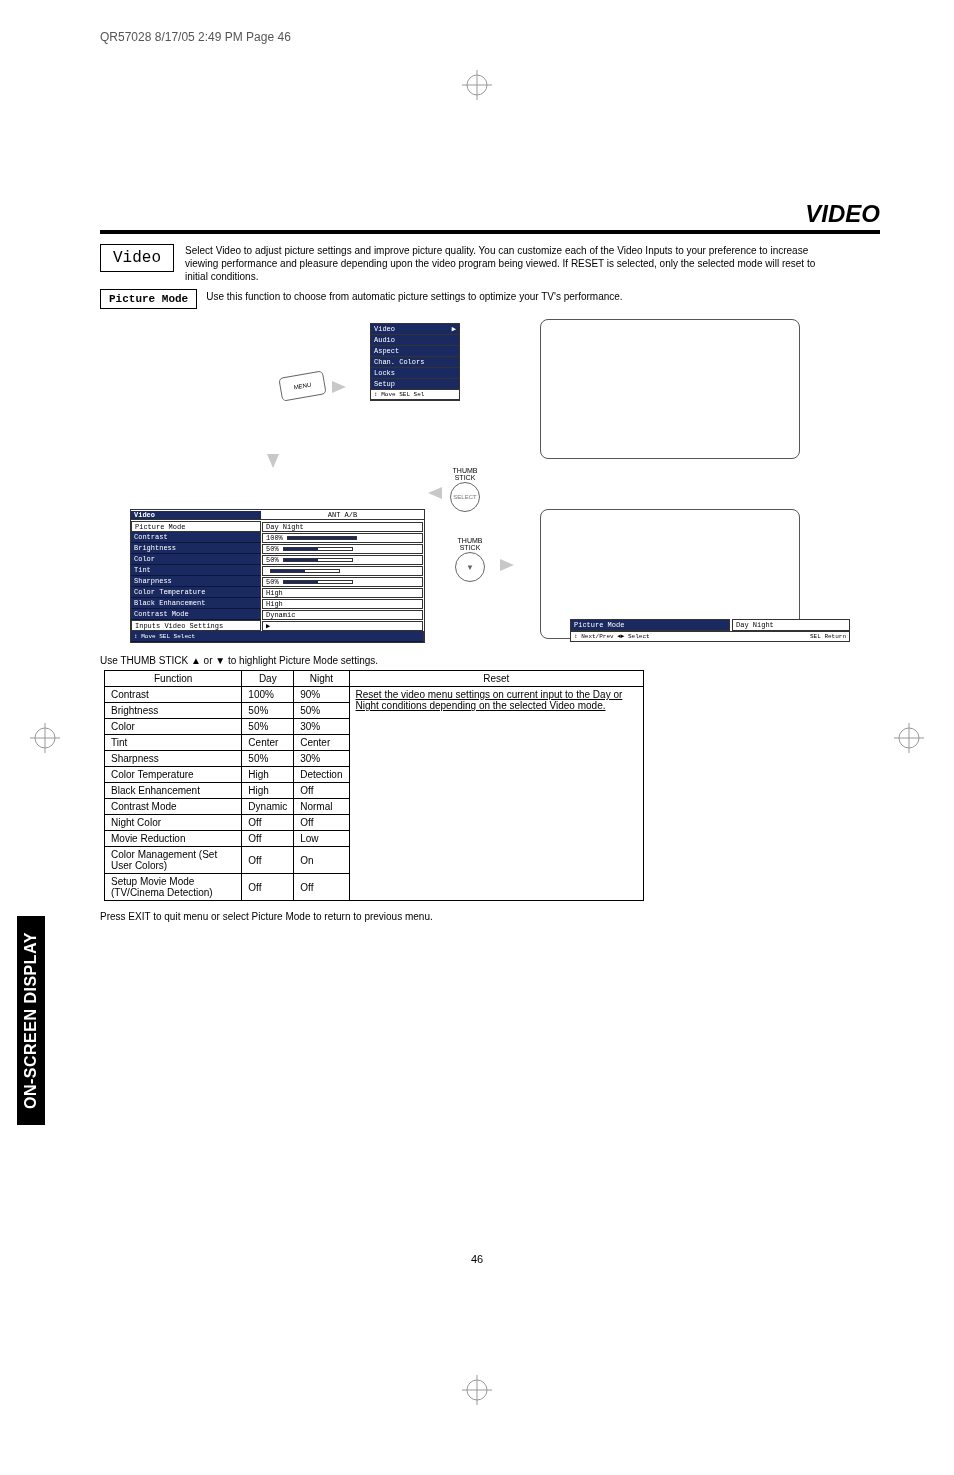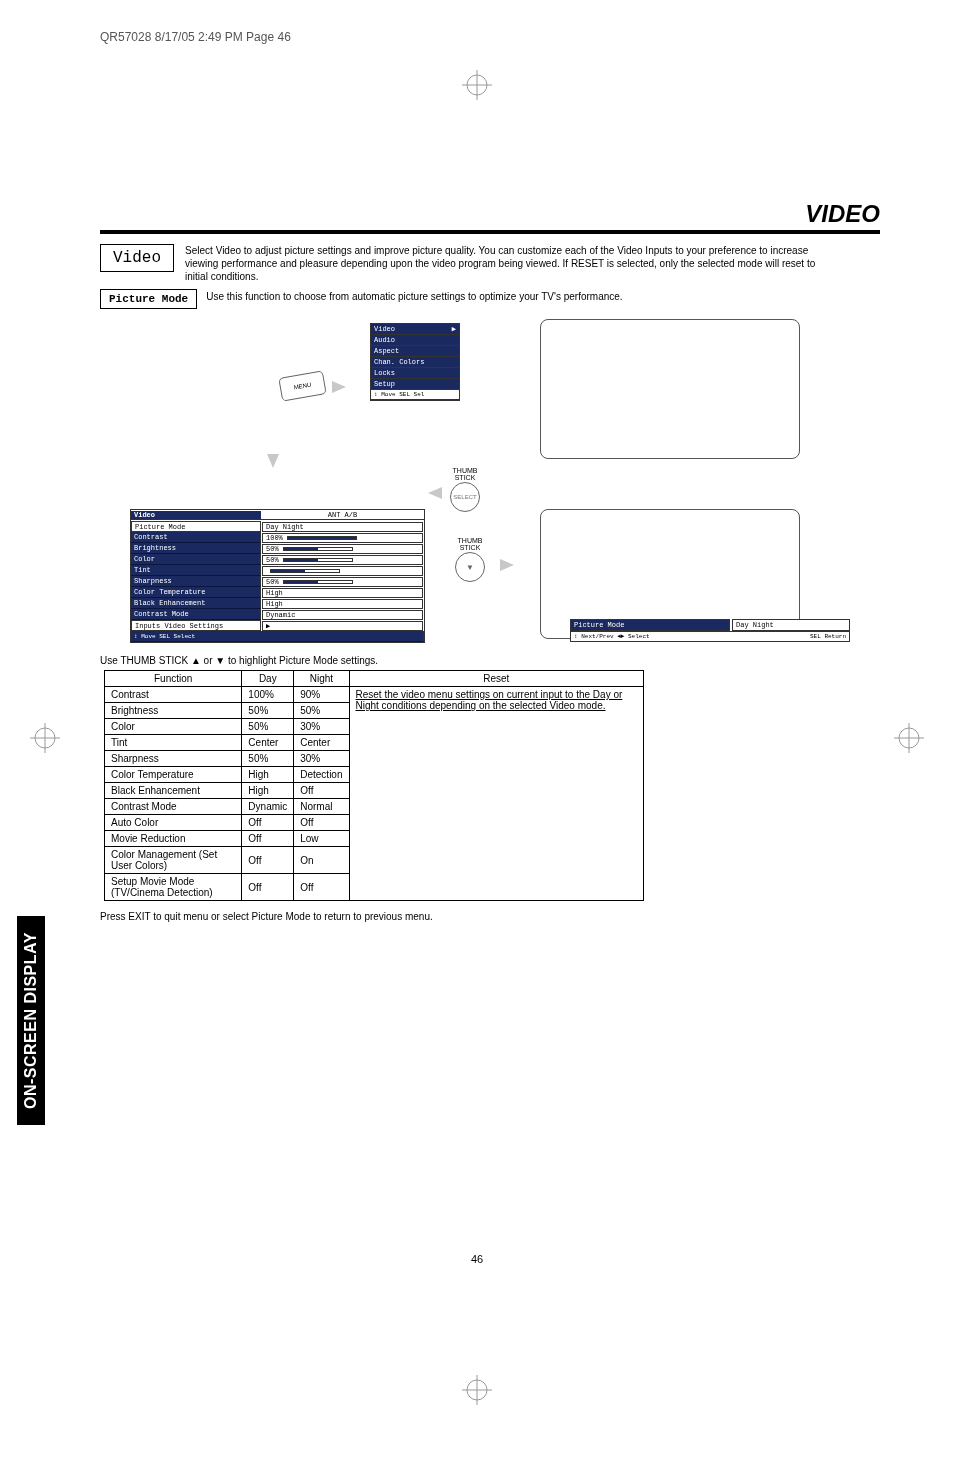--- a/index.html
+++ b/index.html
@@ -468,21 +468,21 @@
           <td>Black Enhancement</td>
           <td>High</td>
           <td>Off</td>
         </tr>
         <tr>
           <td>Contrast Mode</td>
           <td>Dynamic</td>
           <td>Normal</td>
         </tr>
         <tr>
-          <td>Auto Color</td>
+          <td>Night Color</td>
           <td>Off</td>
           <td>Off</td>
         </tr>
         <tr>
           <td>Movie Reduction</td>
           <td>Off</td>
           <td>Low</td>
         </tr>
         <tr>
           <td>Color Management (Set User Colors)</td>

